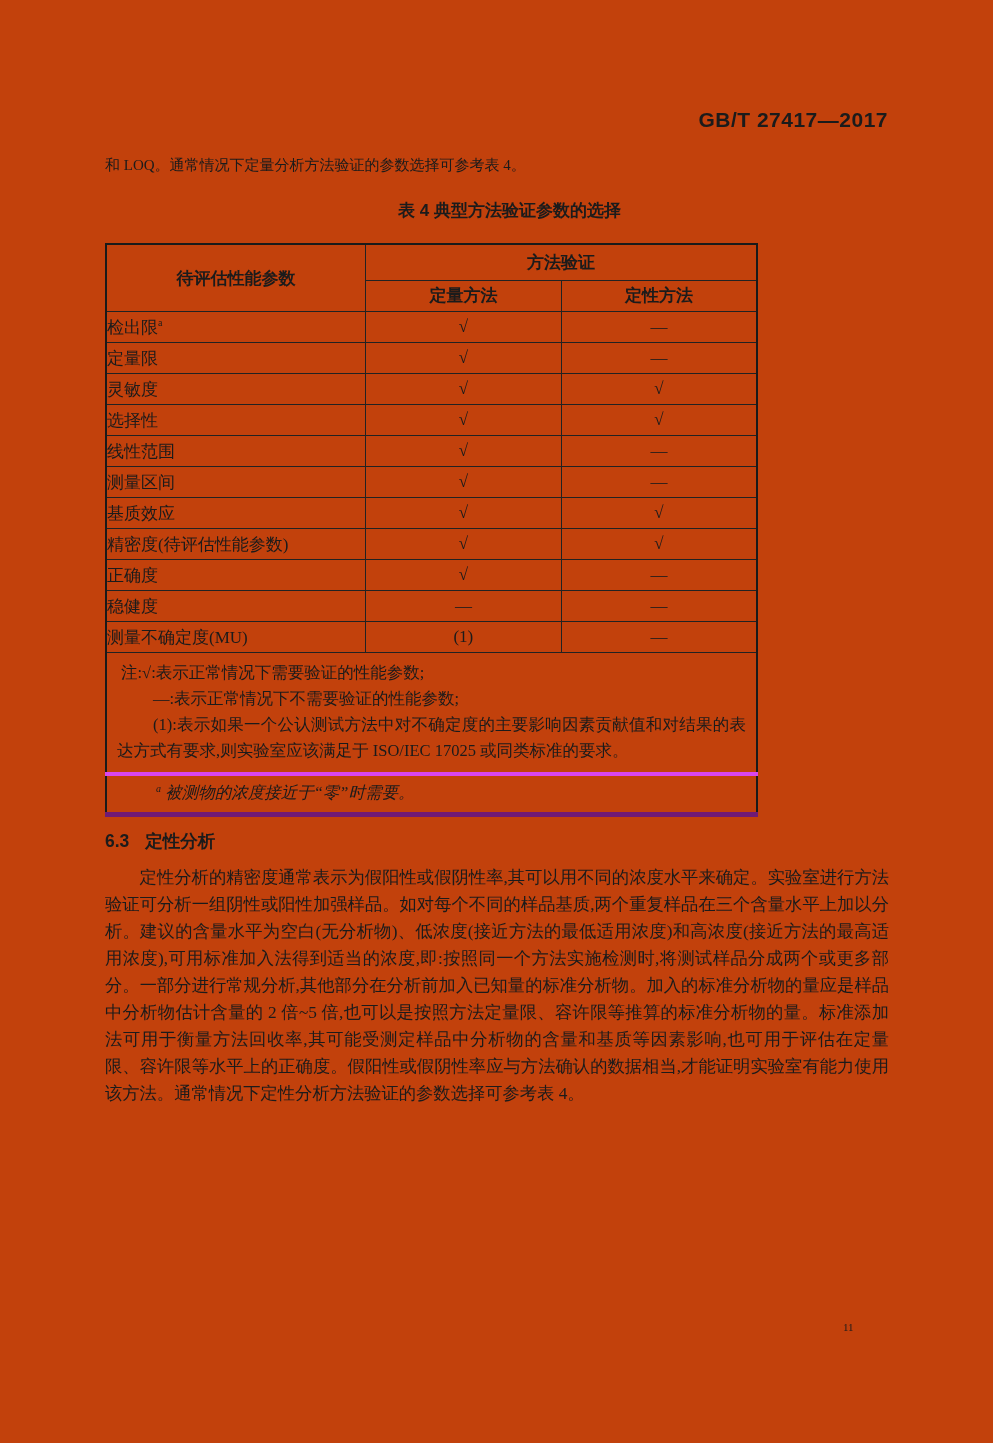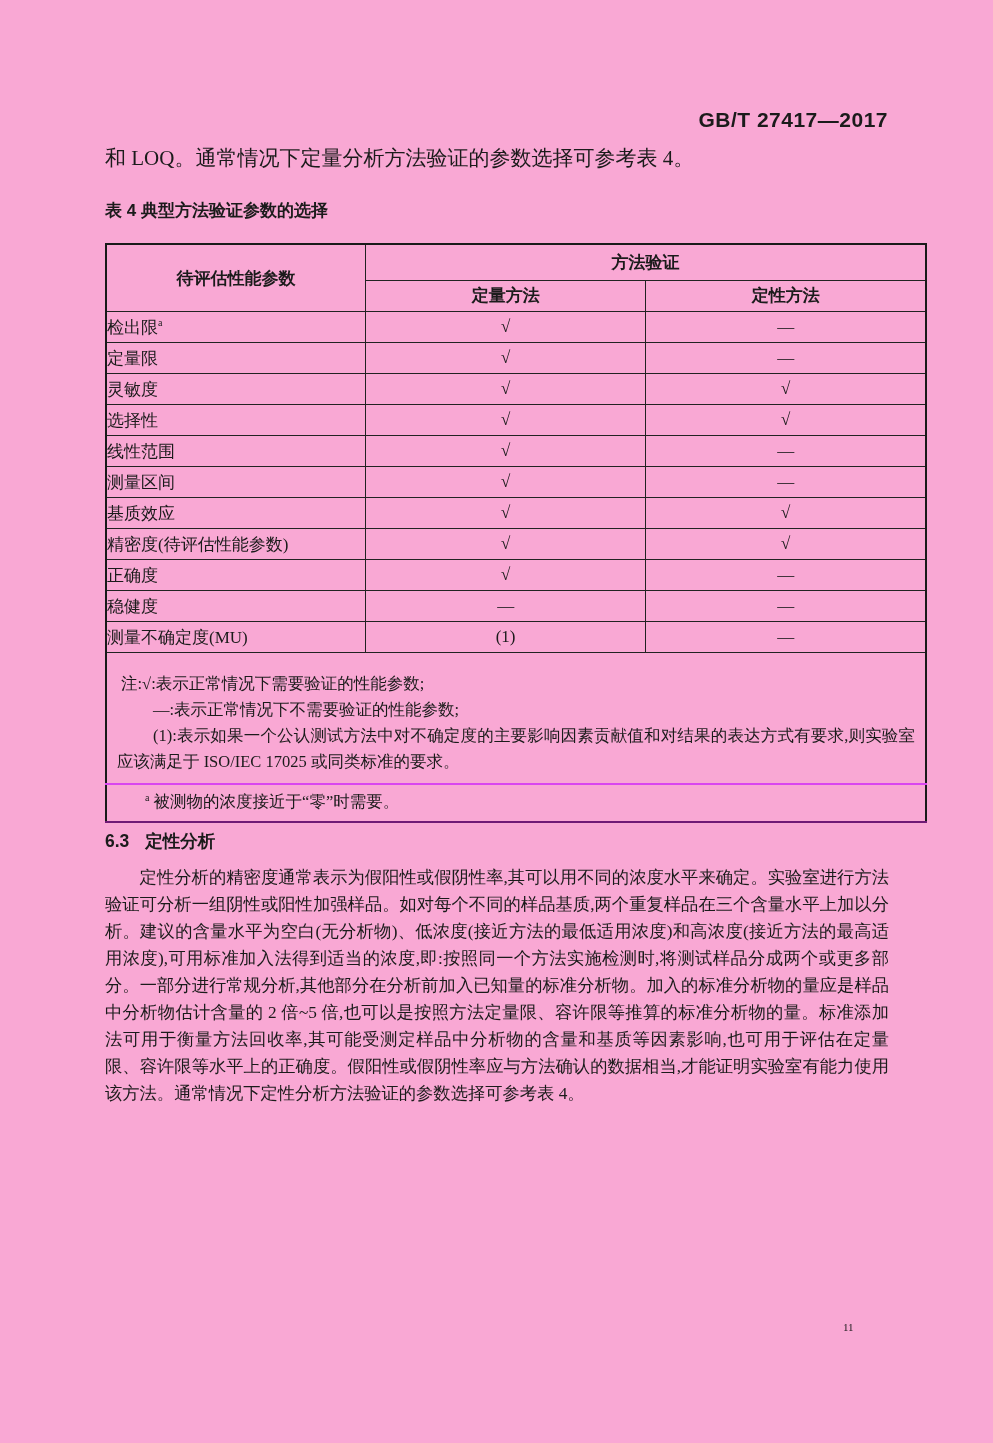--- a/index.html
+++ b/index.html
@@ -1,80 +1,80 @@
 <!DOCTYPE html>
 <html><head>
 <meta charset="utf-8">
 <style>
   html, body { margin: 0; padding: 0; background: #e8e8e8; }
   .page {
     position: relative;
     width: 993px;
     height: 1443px;
     margin: 0 auto;
-    background: #f9a8d4;
+    background: #c2410c;
     color: #1b1b1b;
     font-family: "Liberation Serif", "DejaVu Serif", serif;
     overflow: hidden;
   }
   .doc-number {
     position: absolute;
     top: 108px;
     left: 105px;
     width: 783px;
     text-align: right;
     font-family: "Liberation Sans", "DejaVu Sans", sans-serif;
     font-weight: bold;
     font-size: 21px;
     letter-spacing: 0.5px;
   }
   .intro-line {
     position: absolute;
-    top: 144px;
+    top: 156px;
     left: 105px;
     width: 783px;
-    font-size: 21px;
+    font-size: 15px;
   }
   .table-title {
     position: absolute;
     top: 199px;
-    left: 105px;
+    left: 118px;
     width: 783px;
-    text-align: left;
+    text-align: center;
     font-family: "Liberation Sans", "DejaVu Sans", sans-serif;
     font-weight: bold;
     font-size: 17px;
   }
   table.val-table {
     position: absolute;
     top: 243px;
     left: 105px;
-    width: 822px;
+    width: 653px;
     border-collapse: collapse;
     table-layout: fixed;
     font-size: 17px;
   }
   table.val-table th, table.val-table td {
     border: 1px solid #222;
     padding: 0;
   }
   table.val-table { border: 2px solid #1a1a1a; }
   table.val-table tr.top-edge th { border-top: 2px solid #1a1a1a; }
   th.col-param { width: 258px; height: 66px; font-weight: bold; font-size: 17px; text-align: center; vertical-align: middle; }
   th.group { height: 34px; font-weight: bold; text-align: center; vertical-align: middle; margin-top: 28px; }
   th.col-q { width: 262px; height: 30px; font-weight: bold; text-align: center; vertical-align: middle; }
   td.param { height: 30px; text-align: left; padding-left: 13px; vertical-align: middle; }
   td.mark  { text-align: center; vertical-align: middle; font-size: 17px; }
   sup { font-size: 10px; vertical-align: super; line-height: 0; }
-  tr.notes-row td { padding: 18px 10px 8px 10px; border-bottom: 2px solid #d946ef; }
+  tr.notes-row td { padding: 7px 10px 8px 10px; border-bottom: 4px solid #d946ef; }
   .note { line-height: 26px; font-size: 16.5px; text-align: justify; }
   .note-1 { padding-left: 4px; }
   .note-2 { padding-left: 36px; }
   .note-3 { padding-left: 0; text-indent: 36px; }
-  tr.footnote-row td { padding: 6px 10px 8px 10px; border-bottom: 2px solid #701a75; }
+  tr.footnote-row td { padding: 6px 10px 8px 21px; border-bottom: 5px solid #701a75; font-style: italic; }
   .footnote { padding-left: 28px; font-size: 16.5px; }
   .section-heading {
     position: absolute;
     top: 829px;
     left: 105px;
     font-family: "Liberation Sans", "DejaVu Sans", sans-serif;
     font-weight: bold;
     font-size: 17.5px;
   }
   .section-heading .num { margin-right: 16px; margin-top: 24px; }

